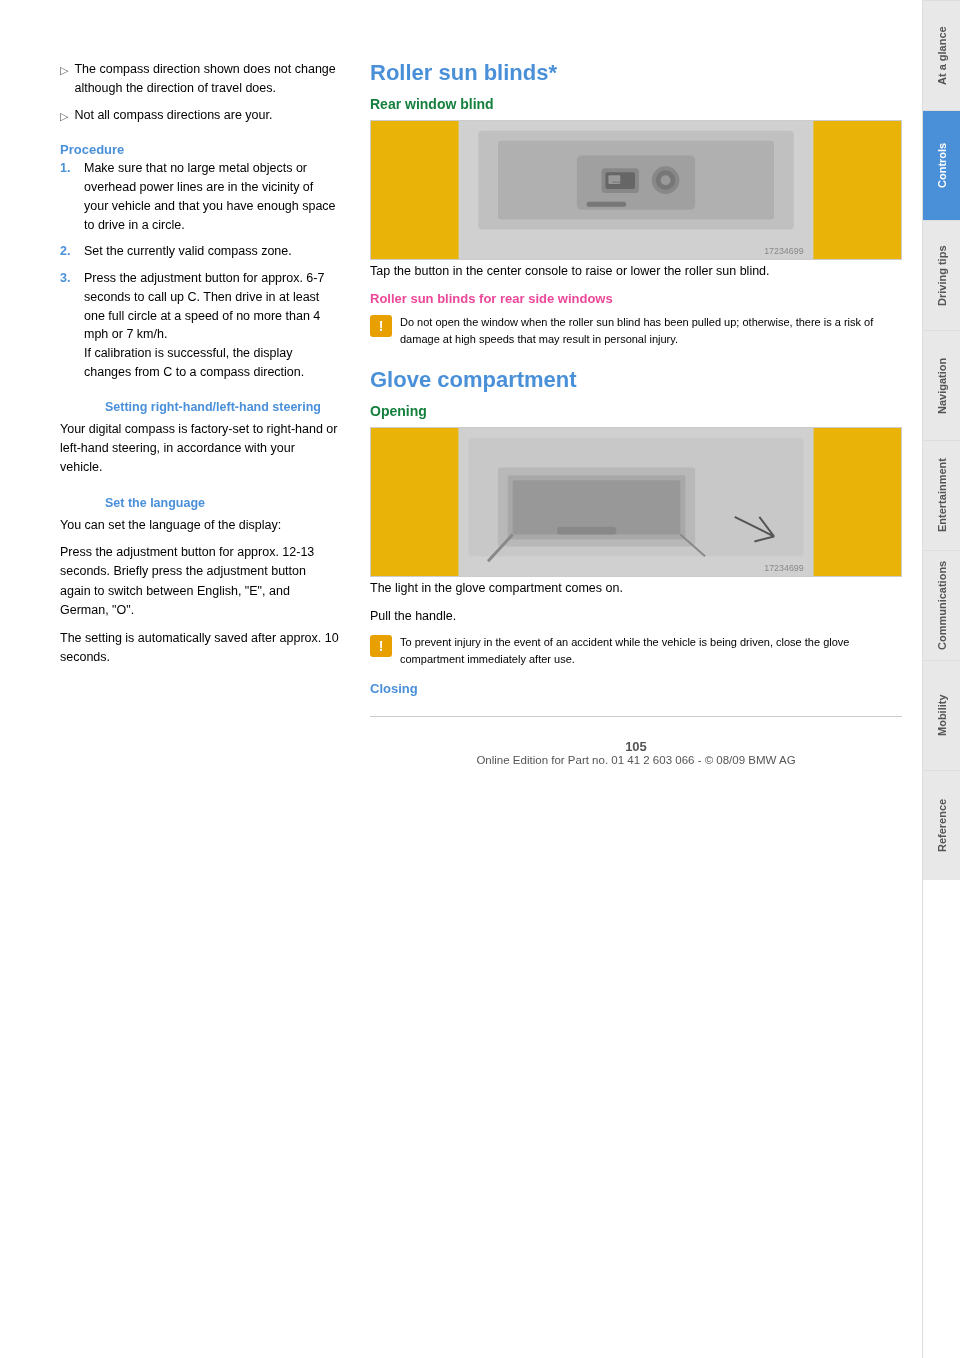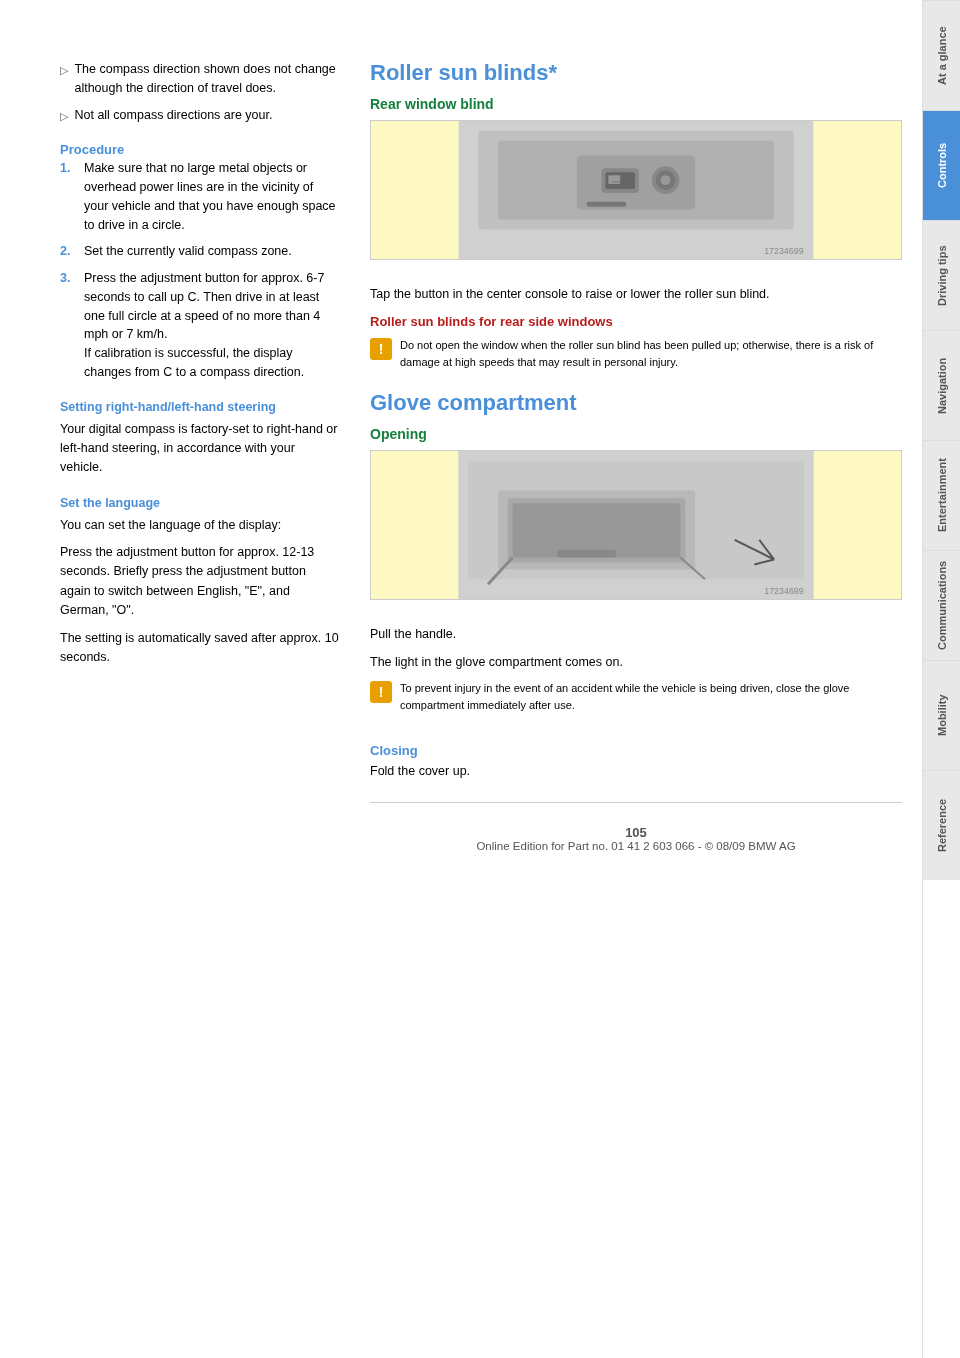--- a/index.html
+++ b/index.html
@@ -113,20 +113,21 @@
       flex-shrink: 0;
       min-width: 16px;
     }
 
     .sub-heading {
       color: #4a90d9;
       font-size: 12.5px;
       font-weight: bold;
       margin-top: 18px;
       margin-bottom: 6px;
+      margin-left: 45px;
     }
 
     .body-text {
       font-size: 12.5px;
       line-height: 1.55;
       margin-bottom: 8px;
     }
 
     
     .section-title {
@@ -140,33 +141,33 @@
       font-size: 14px;
       font-weight: bold;
       color: #15803d;
       margin-bottom: 8px;
       margin-top: 4px;
     }
 
     .subsection-title-teal {
       font-size: 13px;
       font-weight: bold;
-      color: #b91c1c;
+      color: #ec4899;
       margin-bottom: 6px;
       margin-top: 10px;
     }
 
     .image-placeholder {
       width: 100%;
-      background: #fef9c3;
+      background: #eab308;
       border: 1px solid #ccc;
       display: flex;
       align-items: center;
       justify-content: center;
-      margin-bottom: 25px;
+      margin-bottom: 2px;
       position: relative;
       overflow: hidden;
     }
 
     .rear-window-img {
       height: 140px;
     }
 
     .opening-img {
       height: 150px;
@@ -197,21 +198,21 @@
     .warning-text {
       font-size: 11px;
       line-height: 1.5;
       flex: 1;
     }
 
     .closing-heading {
       font-size: 13px;
       font-weight: bold;
       color: #4a90d9;
-      margin-top: 30px;
+      margin-top: 14px;
       margin-bottom: 4px;
     }
 
     .page-footer {
       text-align: center;
       font-size: 11.5px;
       color: #555;
       margin-top: 20px;
       padding-top: 22px;
       border-top: 1px solid #ccc;
@@ -342,30 +343,29 @@
             <path d="M225 108 L250 130" stroke="#888" stroke-width="2" fill="none"></path>
 
             <rect x="100" y="100" width="60" height="8" rx="3" fill="#888"></rect>
 
             <path d="M280 90 L320 110 L305 90 M320 110 L300 115" stroke="#555" stroke-width="2" fill="none"></path>
 
             <text x="350" y="145" font-size="9" fill="#888" text-anchor="end">17234699</text>
           </svg>
         </div>
 
+        <p class="body-text">The light in the glove compartment comes on.</p>
         <p class="body-text">Pull the handle.</p>
-        <p class="body-text">The light in the glove compartment comes on.</p>
 
         <div class="warning-box">
           <div class="warning-icon">!</div>
           <p class="warning-text">To prevent injury in the event of an accident while the vehicle is being driven, close the glove compartment immediately after use.</p>
         </div>
 
         <div class="closing-heading">Closing</div>
-        <p class="body-text">Fold the cover up.</p>
 
       </div>
 
       <div class="page-footer">
         <div class="page-number">105</div>
         <div>Online Edition for Part no. 01 41 2 603 066 - © 08/09 BMW AG</div>
       </div>
 
     </div>
   </div>

